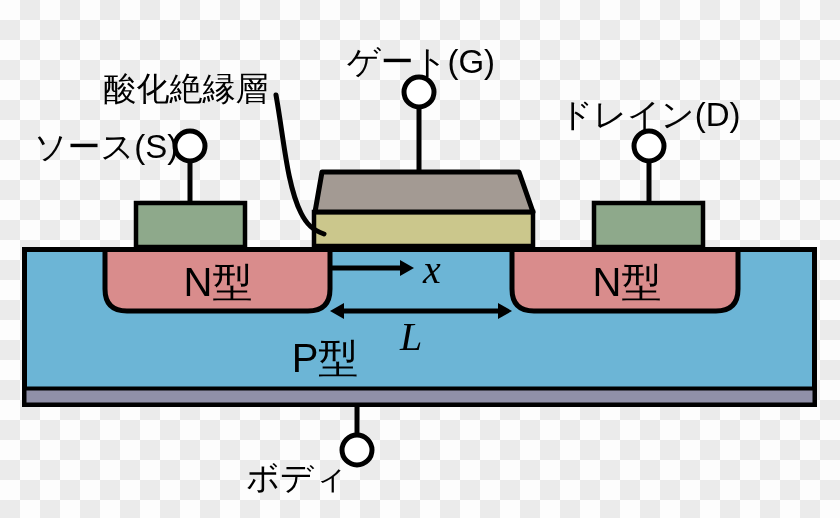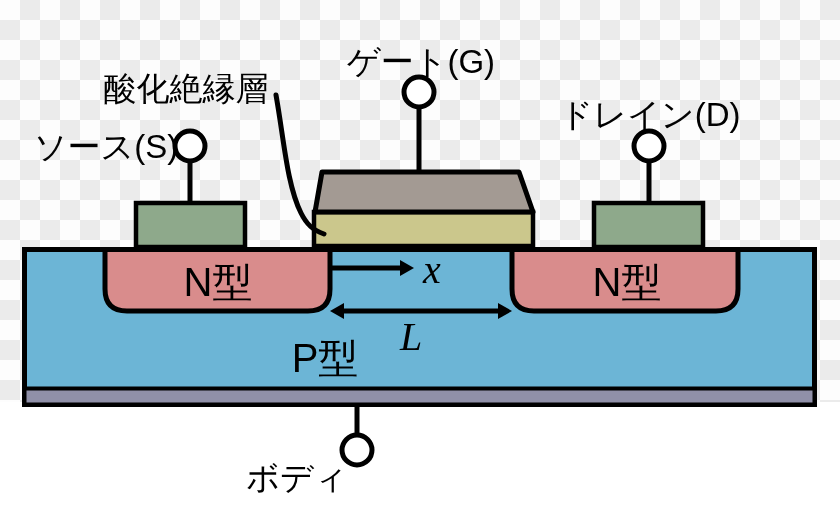--- a/index.html
+++ b/index.html
@@ -1,20 +1,20 @@
 <!DOCTYPE html>
 <html><head>
 <meta charset="utf-8">
 <style>
   html, body { margin: 0; padding: 0; }
   body { width: 840px; height: 518px; overflow: hidden; }
   .canvas {
     position: relative;
     width: 840px;
-    height: 402px;
+    height: 518px;
     background-size: 40px 40px;
   }
   svg { position: absolute; left: 0; top: 0; }
   .jp-label {
     font-family: "Liberation Sans", sans-serif;
     font-size: 33px;
     fill: #000000;
   }
   .region-label {
     font-family: "Liberation Sans", sans-serif;

